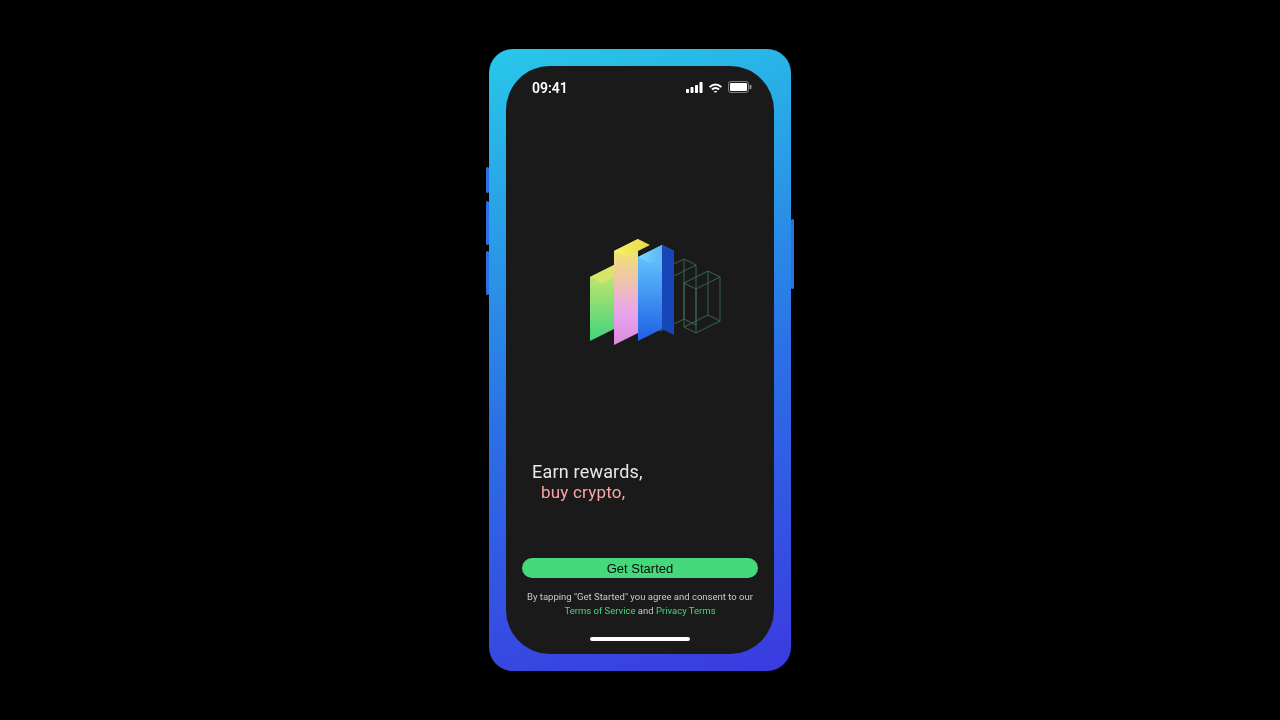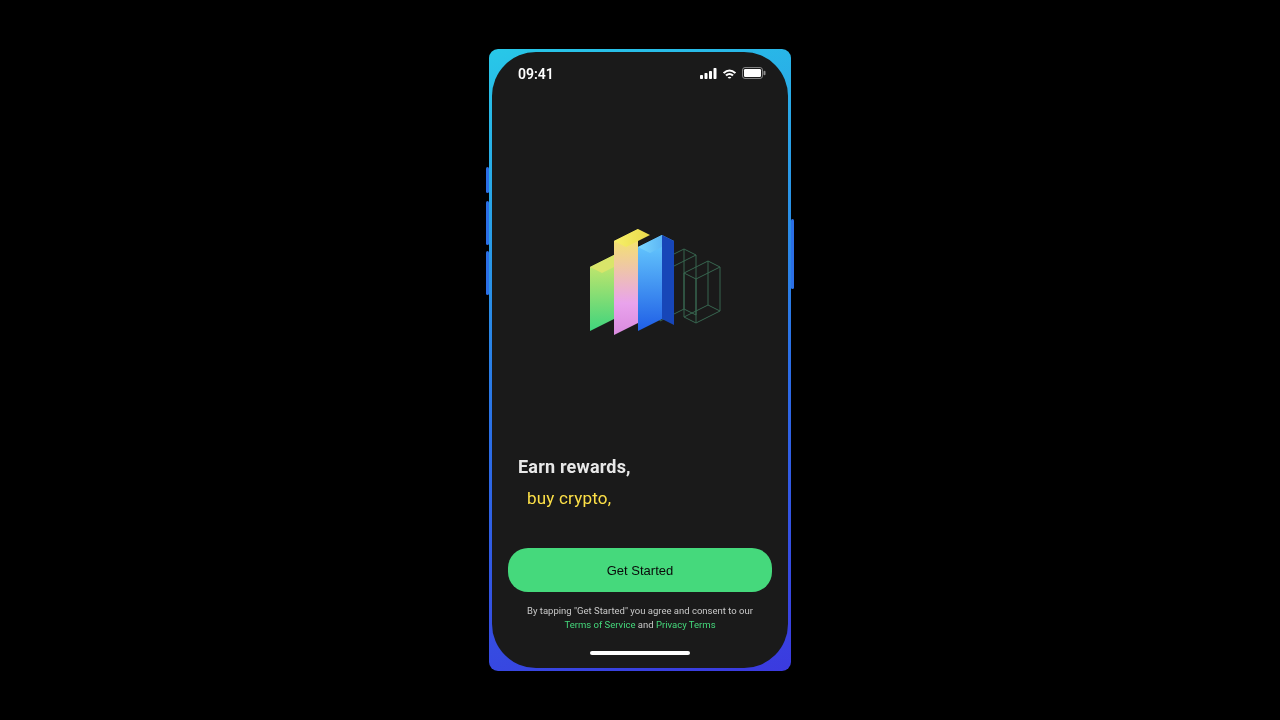--- a/index.html
+++ b/index.html
@@ -9,23 +9,23 @@
     background: #000;
     display: flex;
     align-items: center;
     justify-content: center;
     font-family: -apple-system, BlinkMacSystemFont, "Segoe UI", Roboto, sans-serif;
     overflow: hidden;
   }
   .phone-frame {
     width: 302px;
     height: 622px;
-    border-radius: 9px;
+    border-radius: 24px;
     background: linear-gradient(165deg, #28c8e8 0%, #2b6fe6 55%, #3b3adf 100%);
-    padding: 3px;
+    padding: 17px;
     position: relative;
   }
   .side-btn {
     position: absolute;
     background: #2b6fe6;
     width: 3px;
     border-radius: 2px;
   }
   .side-btn.left1 { left: -3px; top: 118px; height: 26px; }
   .side-btn.left2 { left: -3px; top: 152px; height: 44px; }
@@ -73,44 +73,45 @@
     width: 180px;
     height: 140px;
     position: relative;
   }
   .tagline {
     padding: 0 10px 40px 10px;
   }
   .tag-line1 {
     color: #e8e8e8;
     font-size: 18px;
-    font-weight: 700;
+    font-weight: 400;
     letter-spacing: 0.2px;
   }
   .tag-line2 {
-    color: #fde047;
+    color: #fca5a5;
     font-size: 17px;
     font-weight: 400;
     letter-spacing: 0.2px;
-    margin-top: 11px;
+    margin-top: 0px;
     padding-left: 9px;
   }
   .cta {
     width: 100%;
-    height: 44px;
+    height: 20px;
     border-radius: 20px;
     background: #45d97c;
     color: #0a0a0a;
     font-size: 13px;
     font-weight: 500;
     border: none;
     display: flex;
     align-items: center;
     justify-content: center;
     cursor: pointer;
+    margin-top: 16px;
   }
   .legal {
     text-align: center;
     margin-top: 12px;
     font-size: 9.5px;
     line-height: 1.45;
     color: #c9c9c9;
     font-weight: 400;
   }
   .legal a {

